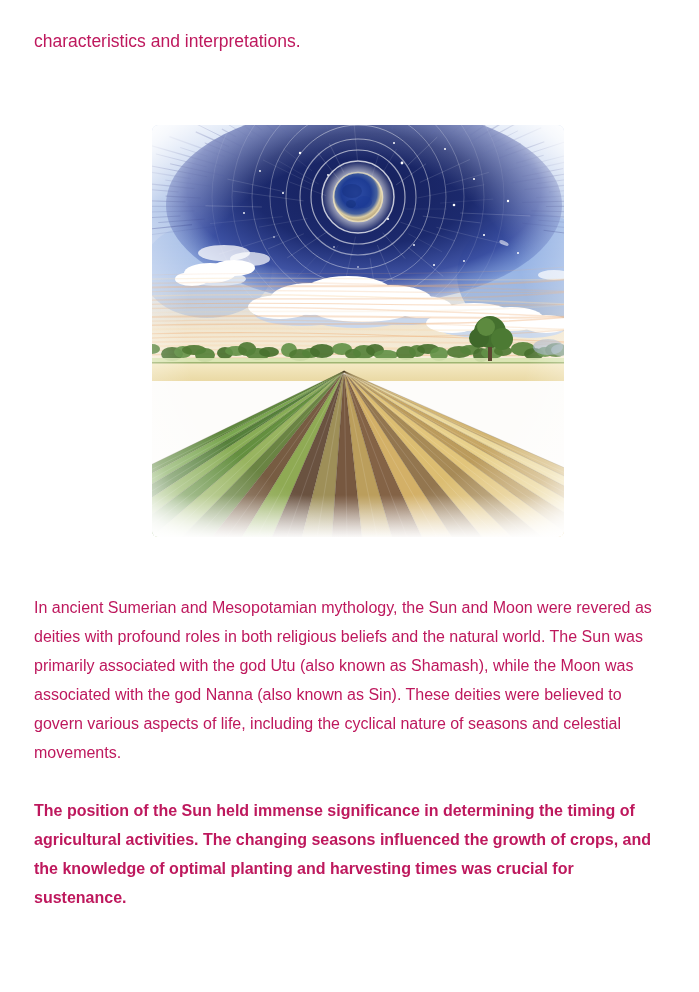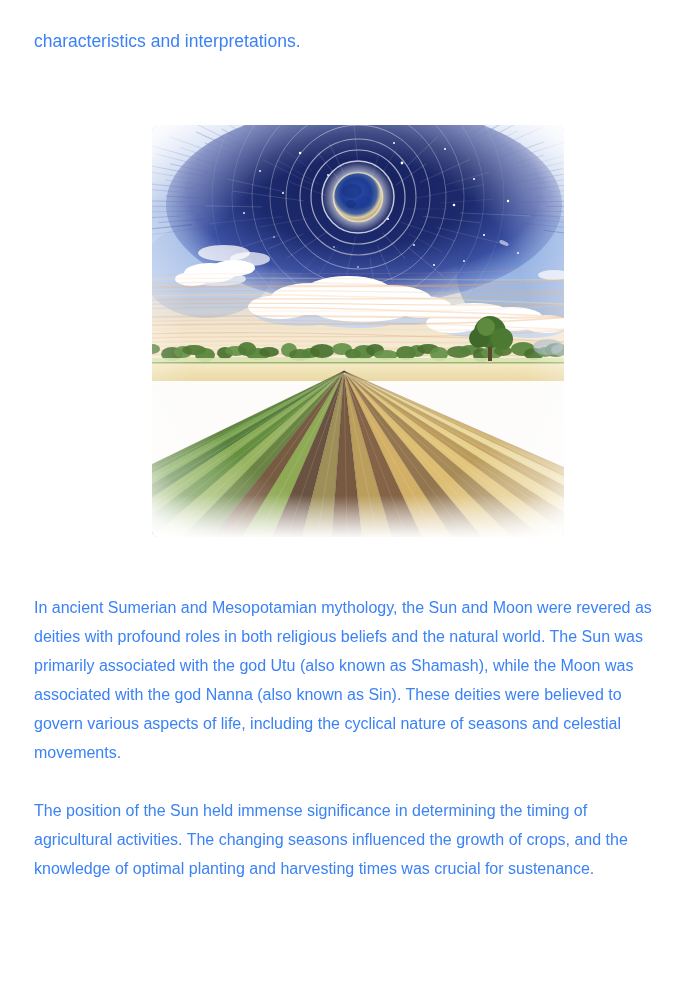--- a/index.html
+++ b/index.html
@@ -2,42 +2,42 @@
 <html><head>
 <meta charset="utf-8">
 <style>
   html,body{margin:0;padding:0;background:#ffffff;}
   body{width:699px;min-height:992px;}
   .page{
     box-sizing:border-box;
     width:699px;
     padding:27px 34px 40px 34px;
     font-family:"Liberation Sans",sans-serif;
-    color:#3b82f6;
+    color:#be185d;
   }
   .intro{
     margin:0;
     font-size:17.5px;
     line-height:29px;
   }
   .illustration{
     margin:69px 0 0 118px;
     width:412px;
     height:412px;
     border-radius:6px;
     overflow:hidden;
   }
   .illustration svg{display:block;}
   .body-text{
     margin:56px 0 0 0;
     max-width:633px;
     font-size:16px;
     line-height:29px;
   }
-  .body-text + .body-text{margin-top:29px;}
+  .body-text + .body-text{margin-top:29px;font-weight:bold;}
 </style>
 </head>
 <body>
 
 <main class="page">
 
   <p class="intro">characteristics and interpretations.</p>
 
   <figure class="illustration">
     <svg id="art" viewBox="0 0 412 412" width="412" height="412" role="img">

